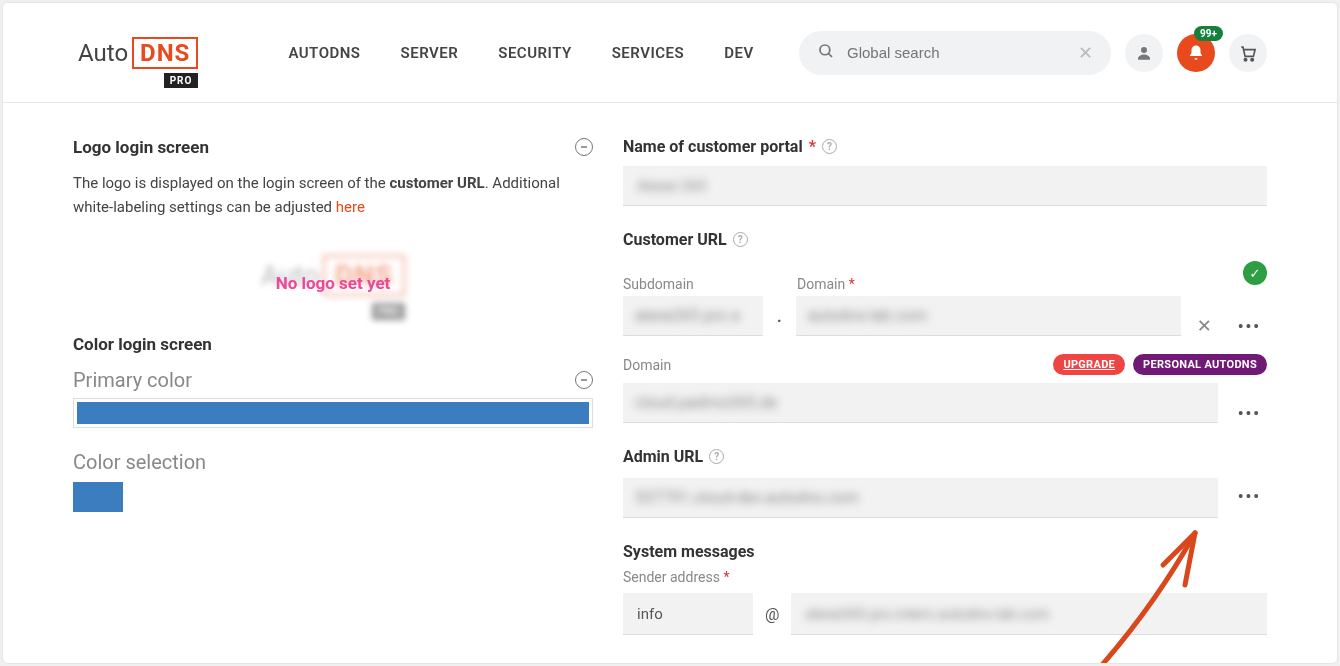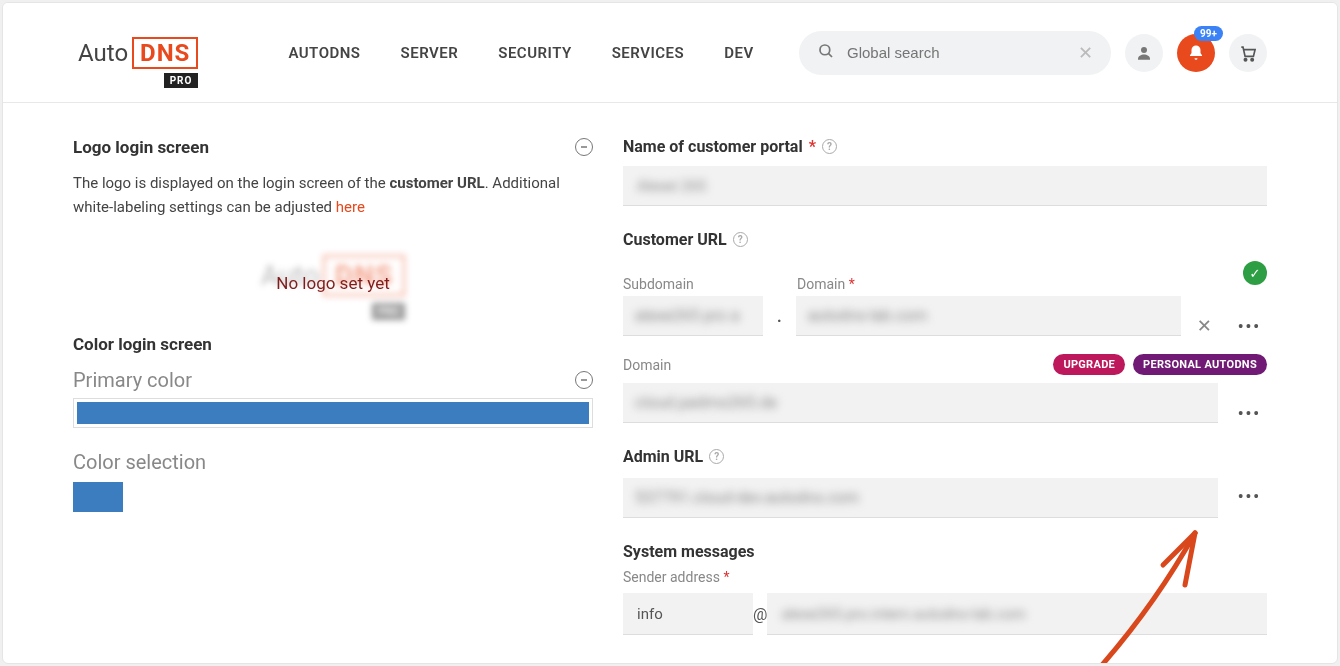--- a/index.html
+++ b/index.html
@@ -9,36 +9,36 @@
   .logo { display: flex; align-items: center; gap: 4px; font-size: 24px; font-weight: 400; color: #444; }
   .logo .dns-box { border: 2px solid #E8491D; color: #E8491D; font-weight: 700; padding: 0 6px; font-size: 24px; letter-spacing: 1px; position: relative; }
   .logo-wrap { position: relative; }
   .pro-tag { position: absolute; right: 0; top: 36px; background: #222; color: #fff; font-size: 10px; font-weight: 700; padding: 2px 6px; letter-spacing: 1px; }
   .nav { display: flex; gap: 40px; margin-left: 90px; }
   .nav a { text-decoration: none; color: #444; font-weight: 600; font-size: 15px; letter-spacing: .5px; }
   .search { margin-left: auto; display: flex; align-items: center; background: #f1f2f3; border-radius: 24px; height: 44px; width: 312px; padding: 0 18px; color: #888; }
   .search input { border: none; background: transparent; outline: none; flex: 1; margin-left: 12px; font-size: 15px; color: #666; }
   .icon-btn { width: 38px; height: 38px; border-radius: 50%; background: #f1f2f3; display: flex; align-items: center; justify-content: center; margin-left: 14px; color: #555; position: relative; cursor: pointer; }
   .icon-btn.bell { background: #E8491D; color: #fff; }
-  .badge { position: absolute; top: -8px; right: -8px; background: #3b82f6; color: #fff; font-size: 10px; font-weight: 700; padding: 2px 6px; border-radius: 8px; }
+  .badge { position: absolute; top: -8px; right: -8px; background: #15803d; color: #fff; font-size: 10px; font-weight: 700; padding: 2px 6px; border-radius: 8px; }
   .content { padding: 34px 70px 0 70px; display: flex; gap: 30px; height: calc(100% - 100px); overflow: hidden; position: relative; }
   .left { width: 520px; }
   .right { flex: 1; position: relative; }
   .section-head { display: flex; align-items: center; justify-content: space-between; }
   .section-head h3 { font-size: 17px; font-weight: 700; color: #333; }
   .collapse { width: 18px; height: 18px; border: 1.5px solid #777; border-radius: 50%; display: flex; align-items: center; justify-content: center; font-size: 12px; color: #777; cursor: pointer; }
   .desc { margin-top: 14px; font-size: 15px; line-height: 1.6; color: #444; }
   .desc b { font-weight: 700; }
   .desc a { color: #E8491D; text-decoration: none; }
   .logo-drop { margin-top: 40px; text-align: center; position: relative; }
   .ghost-logo { filter: blur(3px); opacity: .5; display: inline-block; position: relative; }
   .ghost-logo .dns-box { border: 2px solid #E8491D; color: #E8491D; font-weight: 700; padding: 2px 10px; font-size: 28px; letter-spacing: 1px; }
   .ghost-logo .auto { font-size: 28px; color: #777; }
   .ghost-logo .pro { position: absolute; right: 0; top: 44px; background: #333; color: #fff; font-size: 11px; font-weight: 700; padding: 2px 6px; }
-  .no-logo { position: absolute; left: 0; right: 0; top: 14px; font-weight: 400; font-size: 17px; color: #7f1d1d; }
+  .no-logo { position: absolute; left: 0; right: 0; top: 14px; font-weight: 700; font-size: 17px; color: #ec4899; }
   .hint { margin-top: 48px; color: #999; font-size: 15px; line-height: 1.5; }
   .color-section { margin-top: 42px; }
   .sub-label { margin-top: 14px; color: #888; font-size: 20px; display: flex; justify-content: space-between; align-items: center; }
   .color-bar-wrap { border: 1px solid #ddd; padding: 3px; margin-top: 6px; }
   .color-bar { height: 22px; background: #3B7DBF; }
   .color-swatch { width: 50px; height: 30px; background: #3B7DBF; margin-top: 8px; }
   .field-group { margin-bottom: 24px; }
   .label { font-weight: 700; font-size: 16px; color: #333; display: flex; align-items: center; gap: 6px; }
   .req { color: #d33; }
   .help { width: 15px; height: 15px; border: 1.2px solid #aaa; border-radius: 50%; display: inline-flex; align-items: center; justify-content: center; font-size: 10px; color: #aaa; cursor: pointer; }
@@ -46,27 +46,27 @@
   .blur-text { filter: blur(4px); color: #888; }
   .row { display: flex; align-items: flex-end; gap: 10px; }
   .col { display: flex; flex-direction: column; }
   .col .sub { font-size: 14px; color: #888; margin-top: 21px; }
   .sub-val { height: 40px; background: #f2f2f2; border-bottom: 1px solid #ddd; padding: 0 12px; display: flex; align-items: center; margin-top: 4px; }
   .dot { padding: 0 4px 10px 4px; font-weight: 700; color: #555; }
   .check-badge { width: 24px; height: 24px; background: #2E9E44; border-radius: 50%; display: flex; align-items: center; justify-content: center; color: #fff; font-size: 13px; margin-left: auto; }
   .clear-x { color: #888; padding: 0 6px; cursor: pointer; font-size: 18px; }
   .more-dots { color: #555; padding: 0 6px 0 10px; cursor: pointer; font-weight: 700; letter-spacing: 2px; }
   .pill { border-radius: 12px; font-size: 11px; font-weight: 700; padding: 4px 10px; letter-spacing: .3px; color: #fff; }
-  .pill.green { background: #be185d; }
+  .pill.green { background: #ef4444; text-decoration: underline; }
   .pill.gray { background: #701a75; }
   .domain-head { display: flex; align-items: center; gap: 8px; margin-top: 18px; }
   .domain-head .lab { color: #888; font-size: 14px; }
   .domain-head .pills { margin-left: auto; display: flex; gap: 8px; }
   .admin-field { display: flex; align-items: center; }
-  .sender-row { display: flex; align-items: center; gap: 0; margin-top: 8px; }
+  .sender-row { display: flex; align-items: center; gap: 12px; margin-top: 8px; }
   .sender-row .at { font-size: 16px; color: #555; }
   .sender-input { height: 42px; background: #f2f2f2; border-bottom: 1px solid #ddd; padding: 0 14px; display: flex; align-items: center; font-size: 15px; color: #555; }
   svg.arrow { position: absolute; right: 52px; top: 378px; width: 170px; height: 200px; pointer-events: none; }
 </style>
 </head>
 <body>
 
 <div class="frame">
   <div class="header">
     <div class="logo-wrap">

